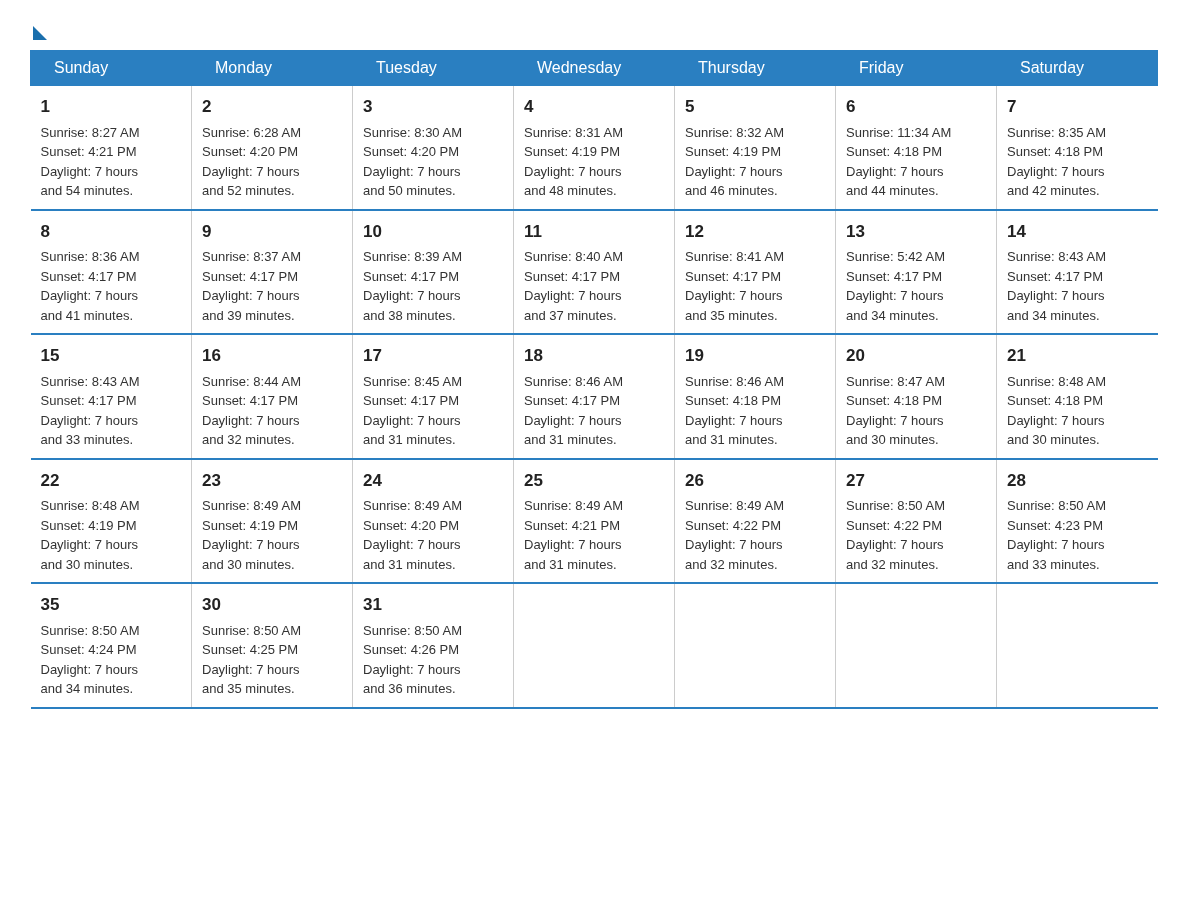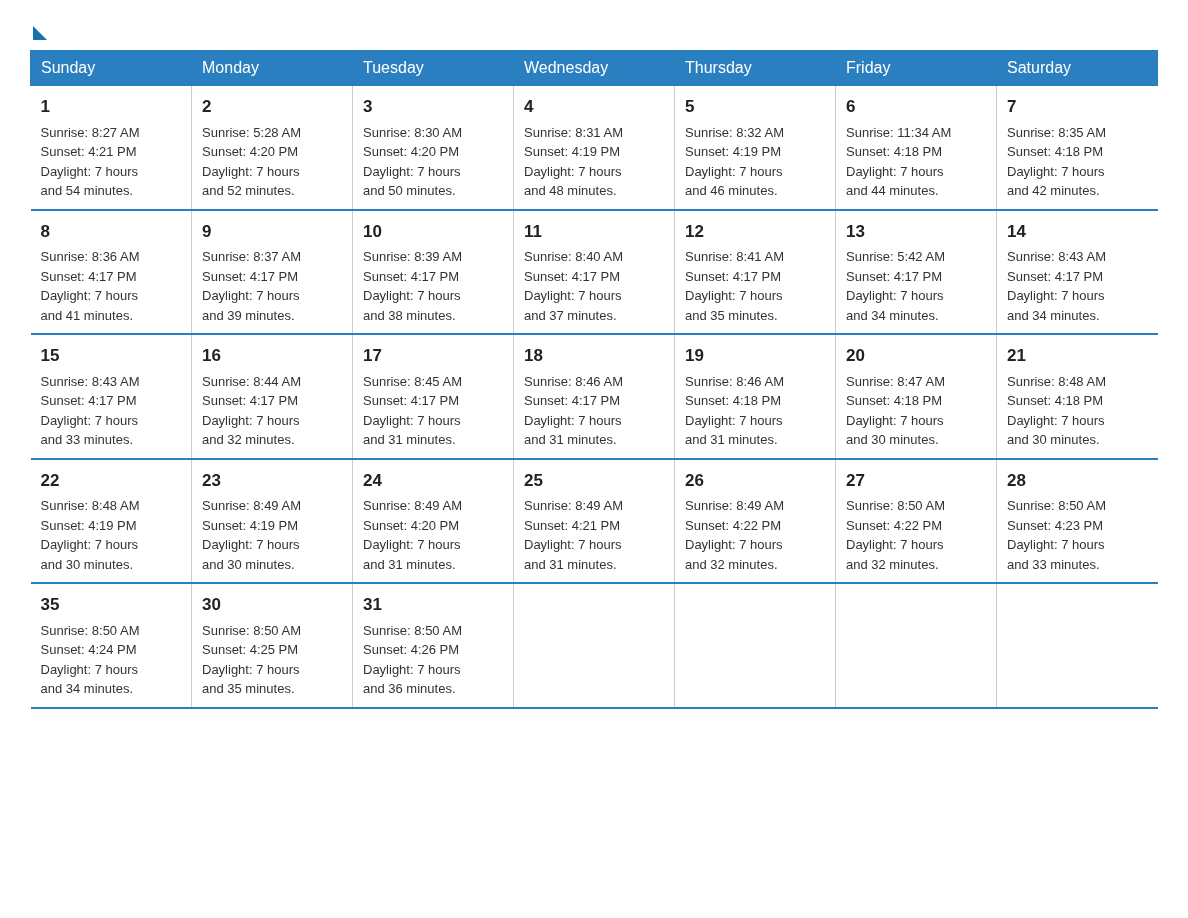--- a/index.html
+++ b/index.html
@@ -64,21 +64,21 @@
       border-collapse: collapse;
       margin-top: 10px;
     }
     thead tr {
       background-color: #2a7fc1;
     }
     thead th {
       color: #fff;
       font-size: 16px;
       font-weight: normal;
-      padding: 8px 10px;
+      padding: 8px 23px;
       text-align: left;
       border: 1px solid #2a7fc1;
     }
     tbody tr {
       border-bottom: 2px solid #2a7fc1;
     }
     tbody td {
       vertical-align: top;
       padding: 8px 10px;
       font-size: 13px;
@@ -123,21 +123,21 @@
         <th>Tuesday</th>
         <th>Wednesday</th>
         <th>Thursday</th>
         <th>Friday</th>
         <th>Saturday</th>
       </tr>
   </thead>
   <tbody id="calendar-body">
   <tr>
         <td><span class="day-number">1</span><span>Sunrise: 8:27 AM</span><br><span>Sunset: 4:21 PM</span><br><span>Daylight: 7 hours</span><br><span>and 54 minutes.</span></td>
-        <td><span class="day-number">2</span><span>Sunrise: 5:28 AM</span><br><span>Sunset: 4:20 PM</span><br><span>Daylight: 7 hours</span><br><span>and 52 minutes.</span></td>
+        <td><span class="day-number">2</span><span>Sunrise: 6:28 AM</span><br><span>Sunset: 4:20 PM</span><br><span>Daylight: 7 hours</span><br><span>and 52 minutes.</span></td>
         <td><span class="day-number">3</span><span>Sunrise: 8:30 AM</span><br><span>Sunset: 4:20 PM</span><br><span>Daylight: 7 hours</span><br><span>and 50 minutes.</span></td>
         <td><span class="day-number">4</span><span>Sunrise: 8:31 AM</span><br><span>Sunset: 4:19 PM</span><br><span>Daylight: 7 hours</span><br><span>and 48 minutes.</span></td>
         <td><span class="day-number">5</span><span>Sunrise: 8:32 AM</span><br><span>Sunset: 4:19 PM</span><br><span>Daylight: 7 hours</span><br><span>and 46 minutes.</span></td>
         <td><span class="day-number">6</span><span>Sunrise: 11:34 AM</span><br><span>Sunset: 4:18 PM</span><br><span>Daylight: 7 hours</span><br><span>and 44 minutes.</span></td>
         <td><span class="day-number">7</span><span>Sunrise: 8:35 AM</span><br><span>Sunset: 4:18 PM</span><br><span>Daylight: 7 hours</span><br><span>and 42 minutes.</span></td>
       </tr>
       <tr>
         <td><span class="day-number">8</span><span>Sunrise: 8:36 AM</span><br><span>Sunset: 4:17 PM</span><br><span>Daylight: 7 hours</span><br><span>and 41 minutes.</span></td>
         <td><span class="day-number">9</span><span>Sunrise: 8:37 AM</span><br><span>Sunset: 4:17 PM</span><br><span>Daylight: 7 hours</span><br><span>and 39 minutes.</span></td>
         <td><span class="day-number">10</span><span>Sunrise: 8:39 AM</span><br><span>Sunset: 4:17 PM</span><br><span>Daylight: 7 hours</span><br><span>and 38 minutes.</span></td>

